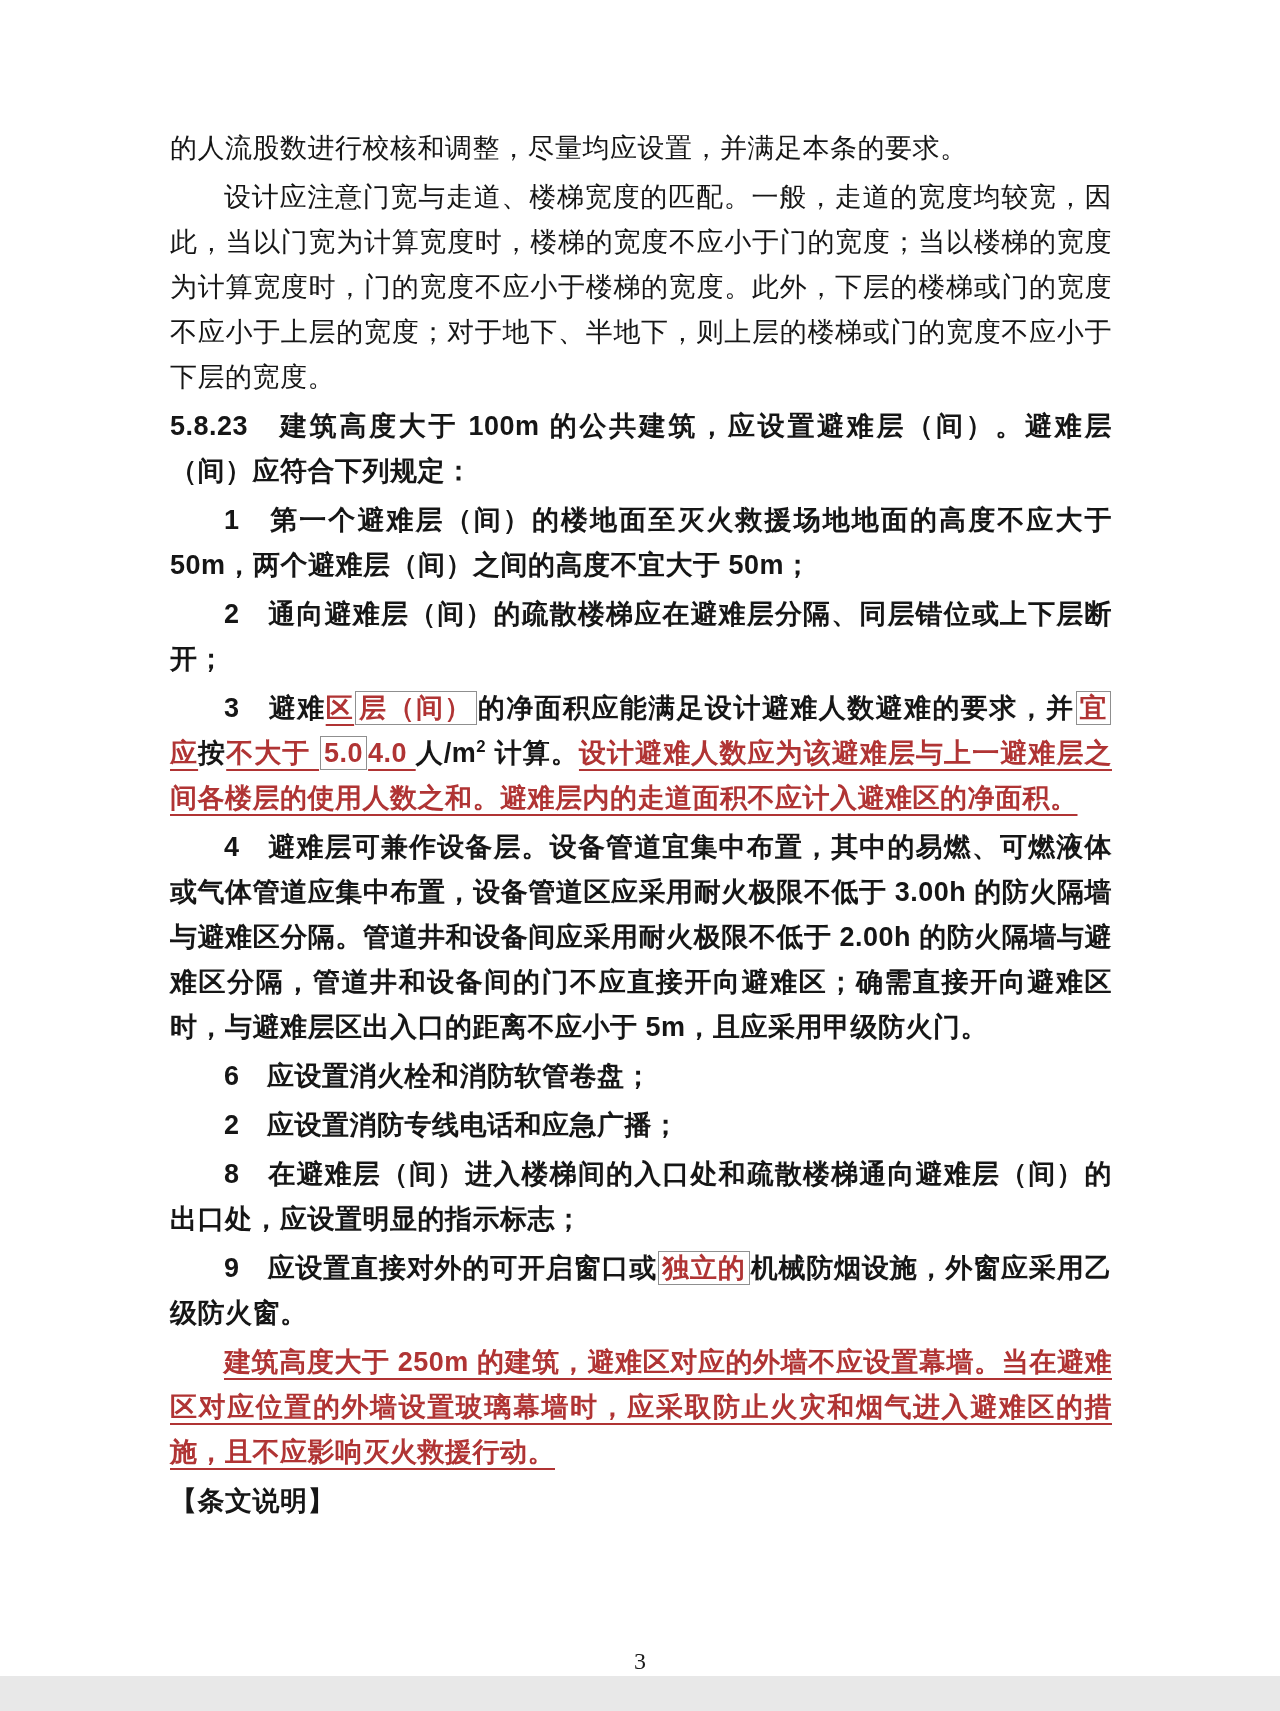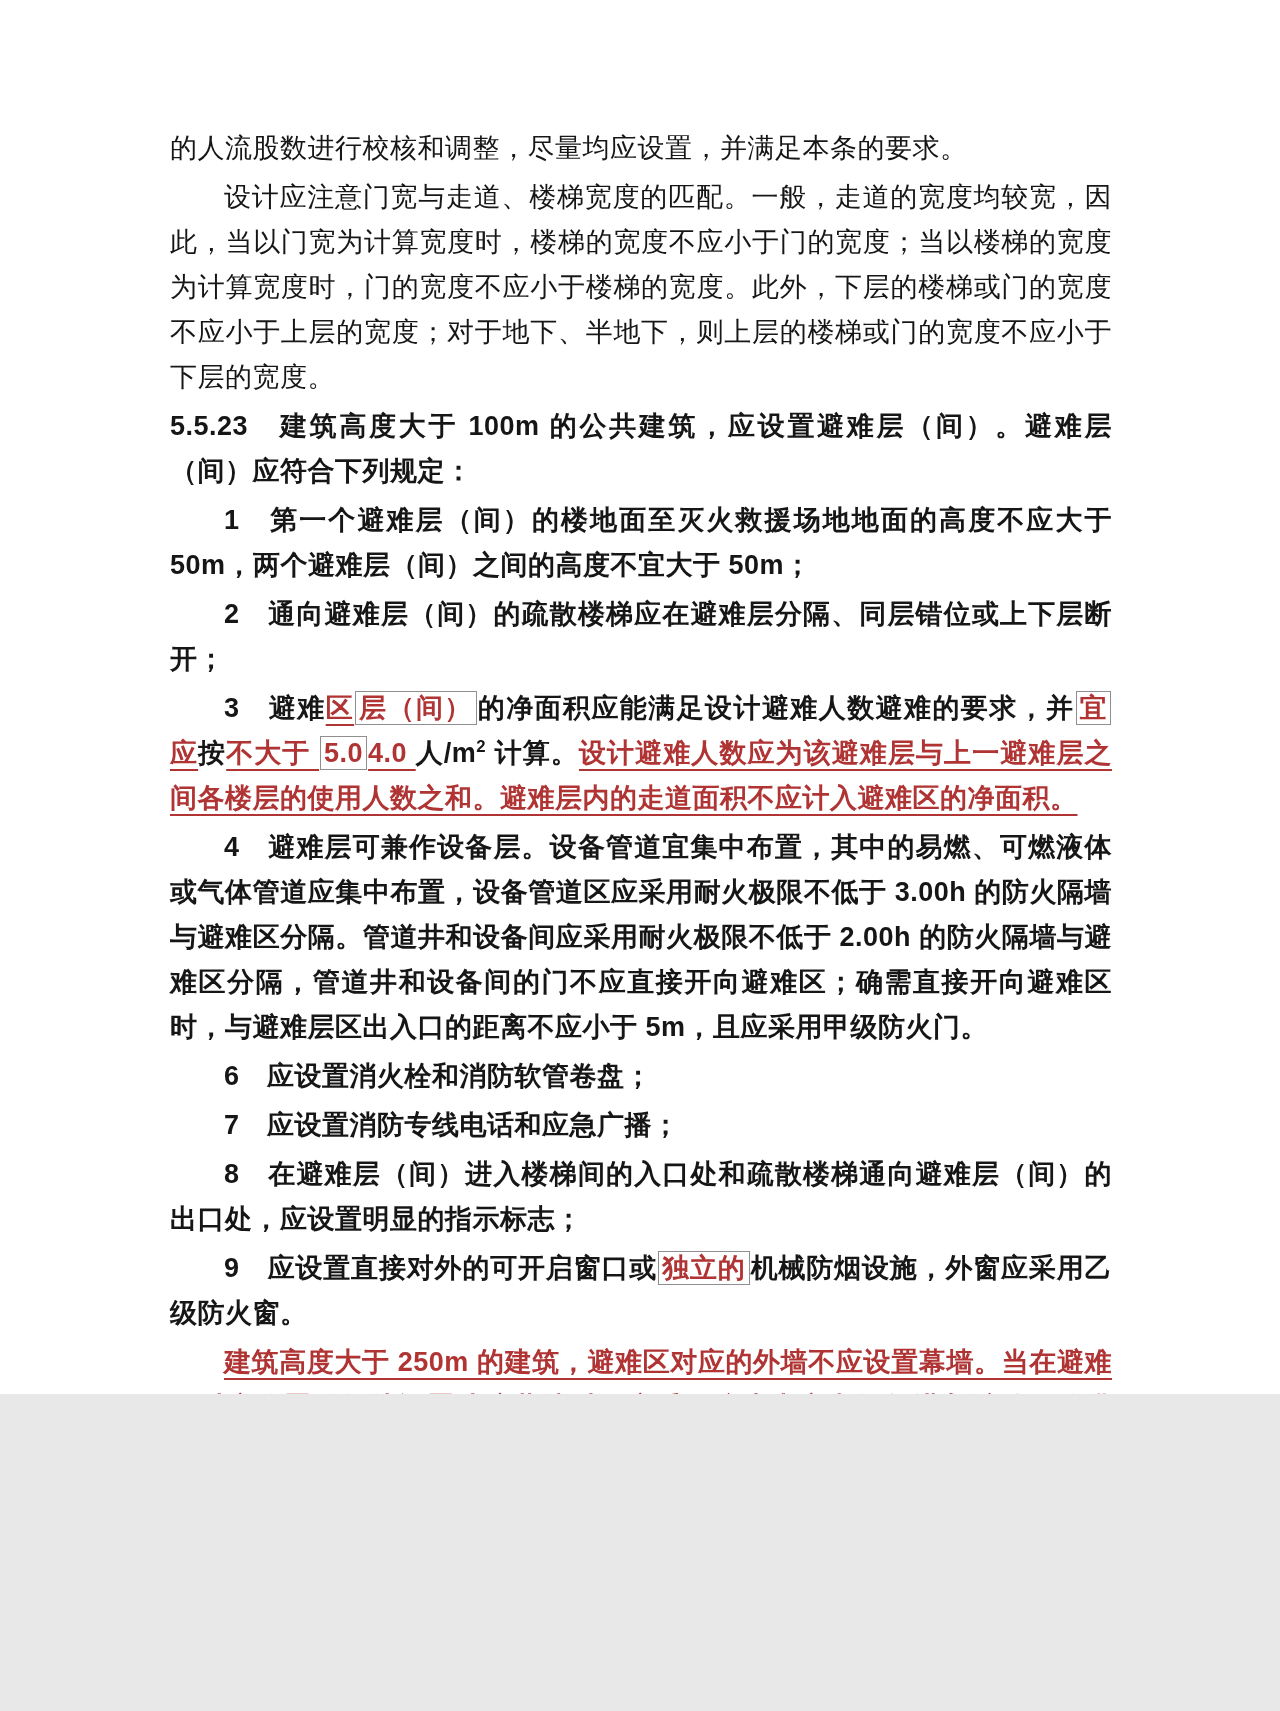--- a/index.html
+++ b/index.html
@@ -1,20 +1,20 @@
 <!DOCTYPE html>
 <html style="--ink: #161616; --red: #b03434; --box: #8f8f8f;"><head>
 <meta charset="utf-8">
 <style>
   * { box-sizing: border-box; }
   html, body { margin: 0; padding: 0; background: #e8e8e8; }
   .page {
     position: relative;
     width: 1280px;
-    height: 1394px;
+    height: 1676px;
     margin: 0 auto;
     background: #ffffff;
     overflow: hidden;
     color: #161616;
     font-family: "Liberation Serif", "DejaVu Serif", serif;
   }
   .doc {
     position: absolute;
     left: 170px;
     right: 168px;
@@ -67,27 +67,27 @@
     color: #1a1a1a;
   }
 </style>
 </head>
 <body>
 
 <div class="page" style="background: rgb(255, 255, 255);">
   <div class="doc" id="doc">
       <p class="serif"><span class="run-normal">的人流股数进行校核和调整，尽量均应设置，并满足本条的要求。</span></p>
       <p class="serif indent"><span class="run-normal">设计应注意门宽与走道、楼梯宽度的匹配。一般，走道的宽度均较宽，因此，当以门宽为计算宽度时，楼梯的宽度不应小于门的宽度；当以楼梯的宽度为计算宽度时，门的宽度不应小于楼梯的宽度。此外，下层的楼梯或门的宽度不应小于上层的宽度；对于地下、半地下，则上层的楼梯或门的宽度不应小于下层的宽度。</span></p>
-      <p class="clause"><span class="run-normal">5.5.23　建筑高度大于 100m 的公共建筑，应设置避难层（间）。避难层（间）应符合下列规定：</span></p>
+      <p class="clause"><span class="run-normal">5.8.23　建筑高度大于 100m 的公共建筑，应设置避难层（间）。避难层（间）应符合下列规定：</span></p>
       <p class="clause indent"><span class="run-normal">1　第一个避难层（间）的楼地面至灭火救援场地地面的高度不应大于 50m，两个避难层（间）之间的高度不宜大于 50m；</span></p>
       <p class="clause indent"><span class="run-normal">2　通向避难层（间）的疏散楼梯应在避难层分隔、同层错位或上下层断开；</span></p>
       <p class="clause indent"><span class="run-normal">3　避难</span><span class="run-ins">区</span><span class="run-del">层（间）</span><span class="run-normal">的净面积应能满足设计避难人数避难的要求，并</span><span class="run-del">宜</span><span class="run-ins">应</span><span class="run-normal">按</span><span class="run-ins">不大于 </span><span class="run-del">5.0</span><span class="run-ins">4.0 </span><span class="run-normal">人/m</span><span class="run-sup">2</span><span class="run-normal"> 计算。</span><span class="run-ins">设计避难人数应为该避难层与上一避难层之间各楼层的使用人数之和。避难层内的走道面积不应计入避难区的净面积。 </span></p>
       <p class="clause indent"><span class="run-normal">4　避难层可兼作设备层。设备管道宜集中布置，其中的易燃、可燃液体或气体管道应集中布置，设备管道区应采用耐火极限不低于 3.00h 的防火隔墙与避难区分隔。管道井和设备间应采用耐火极限不低于 2.00h 的防火隔墙与避难区分隔，管道井和设备间的门不应直接开向避难区；确需直接开向避难区时，与避难层区出入口的距离不应小于 5m，且应采用甲级防火门。</span></p>
       <p class="clause indent"><span class="run-normal">6　应设置消火栓和消防软管卷盘；</span></p>
-      <p class="clause indent"><span class="run-normal">7　应设置消防专线电话和应急广播；</span></p>
+      <p class="clause indent"><span class="run-normal">2　应设置消防专线电话和应急广播；</span></p>
       <p class="clause indent"><span class="run-normal">8　在避难层（间）进入楼梯间的入口处和疏散楼梯通向避难层（间）的出口处，应设置明显的指示标志；</span></p>
       <p class="clause indent"><span class="run-normal">9　应设置直接对外的可开启窗口或</span><span class="run-del">独立的</span><span class="run-normal">机械防烟设施，外窗应采用乙级防火窗。</span></p>
       <p class="clause indent"><span class="run-ins">建筑高度大于 250m 的建筑，避难区对应的外墙不应设置幕墙。当在避难区对应位置的外墙设置玻璃幕墙时，应采取防止火灾和烟气进入避难区的措施，且不应影响灭火救援行动。 </span></p>
       <p class="clause"><span class="run-normal">【条文说明】</span></p>
     </div>
   <div class="footer">
     <span>3</span>
   </div>
 </div>
 

